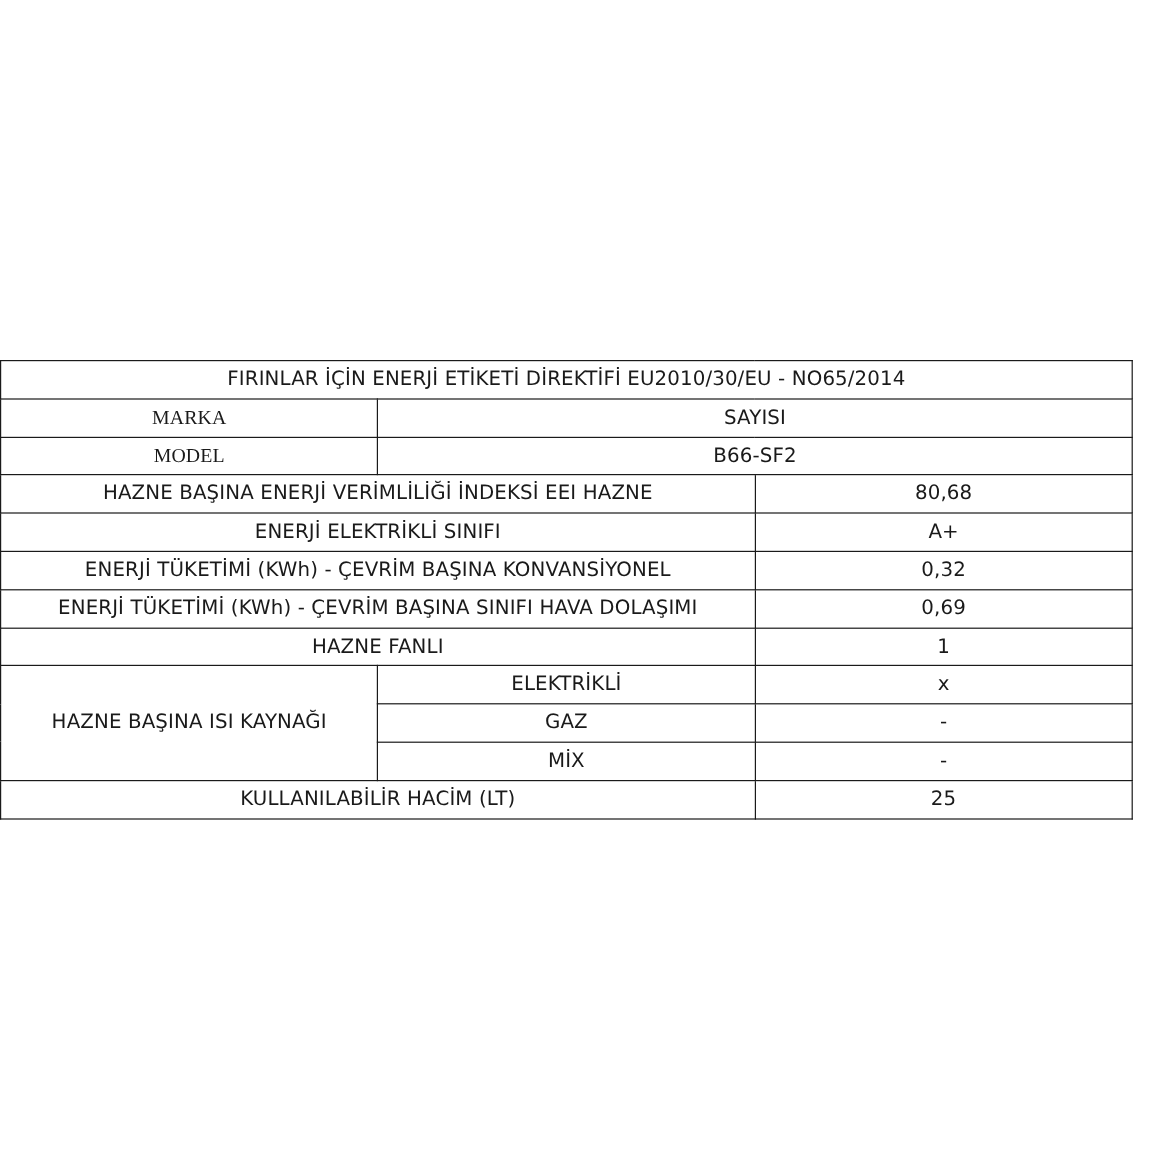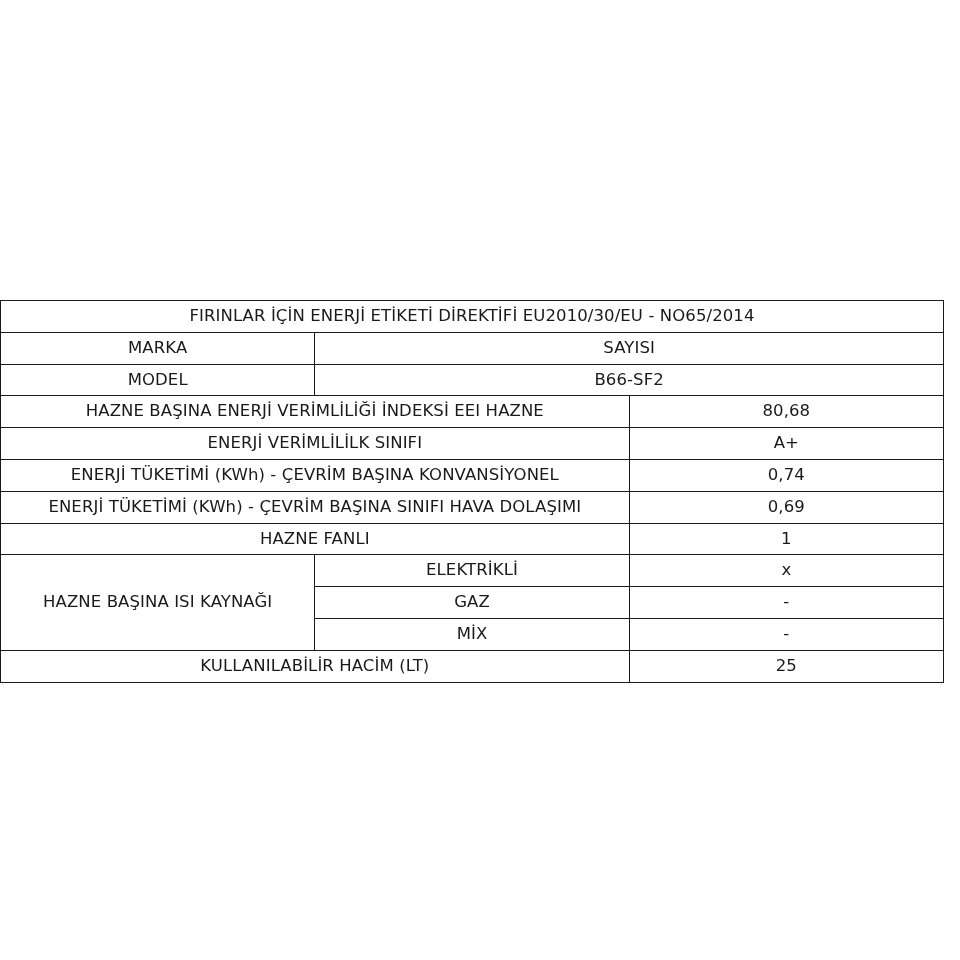--- a/index.html
+++ b/index.html
@@ -42,20 +42,21 @@
     white-space: nowrap;
     overflow: hidden;
   }
   .title-row td {
     font-size: 16.5px;
     padding-top: 7px;
     padding-bottom: 7px;
   }
   .label-col {
     width: 437px;
+    font-family: Liberation Serif, serif;
   }
   .value-col {
     width: 437px;
   }
   .num-col {
     width: 68px;
   }
   .heat-label {
     width: 437px;
     margin-left: 33px;
@@ -87,27 +88,27 @@
           <td class="label-col">MODEL</td>
           <td class="value-col" colspan="2">B66-SF2</td>
         </tr>
 
         <tr>
           <td colspan="2">HAZNE BAŞINA ENERJİ VERİMLİLİĞİ İNDEKSİ EEI HAZNE</td>
           <td class="num-col">80,68</td>
         </tr>
 
         <tr>
-          <td colspan="2">ENERJİ VERİMLİLİLK SINIFI</td>
+          <td colspan="2">ENERJİ ELEKTRİKLİ SINIFI</td>
           <td class="num-col">A+</td>
         </tr>
 
         <tr>
           <td colspan="2">ENERJİ TÜKETİMİ (KWh) - ÇEVRİM BAŞINA KONVANSİYONEL</td>
-          <td class="num-col">0,74</td>
+          <td class="num-col">0,32</td>
         </tr>
 
         <tr>
           <td colspan="2">ENERJİ TÜKETİMİ (KWh) - ÇEVRİM BAŞINA SINIFI HAVA DOLAŞIMI</td>
           <td class="num-col">0,69</td>
         </tr>
 
         <tr>
           <td colspan="2">HAZNE FANLI</td>
           <td class="num-col">1</td>

